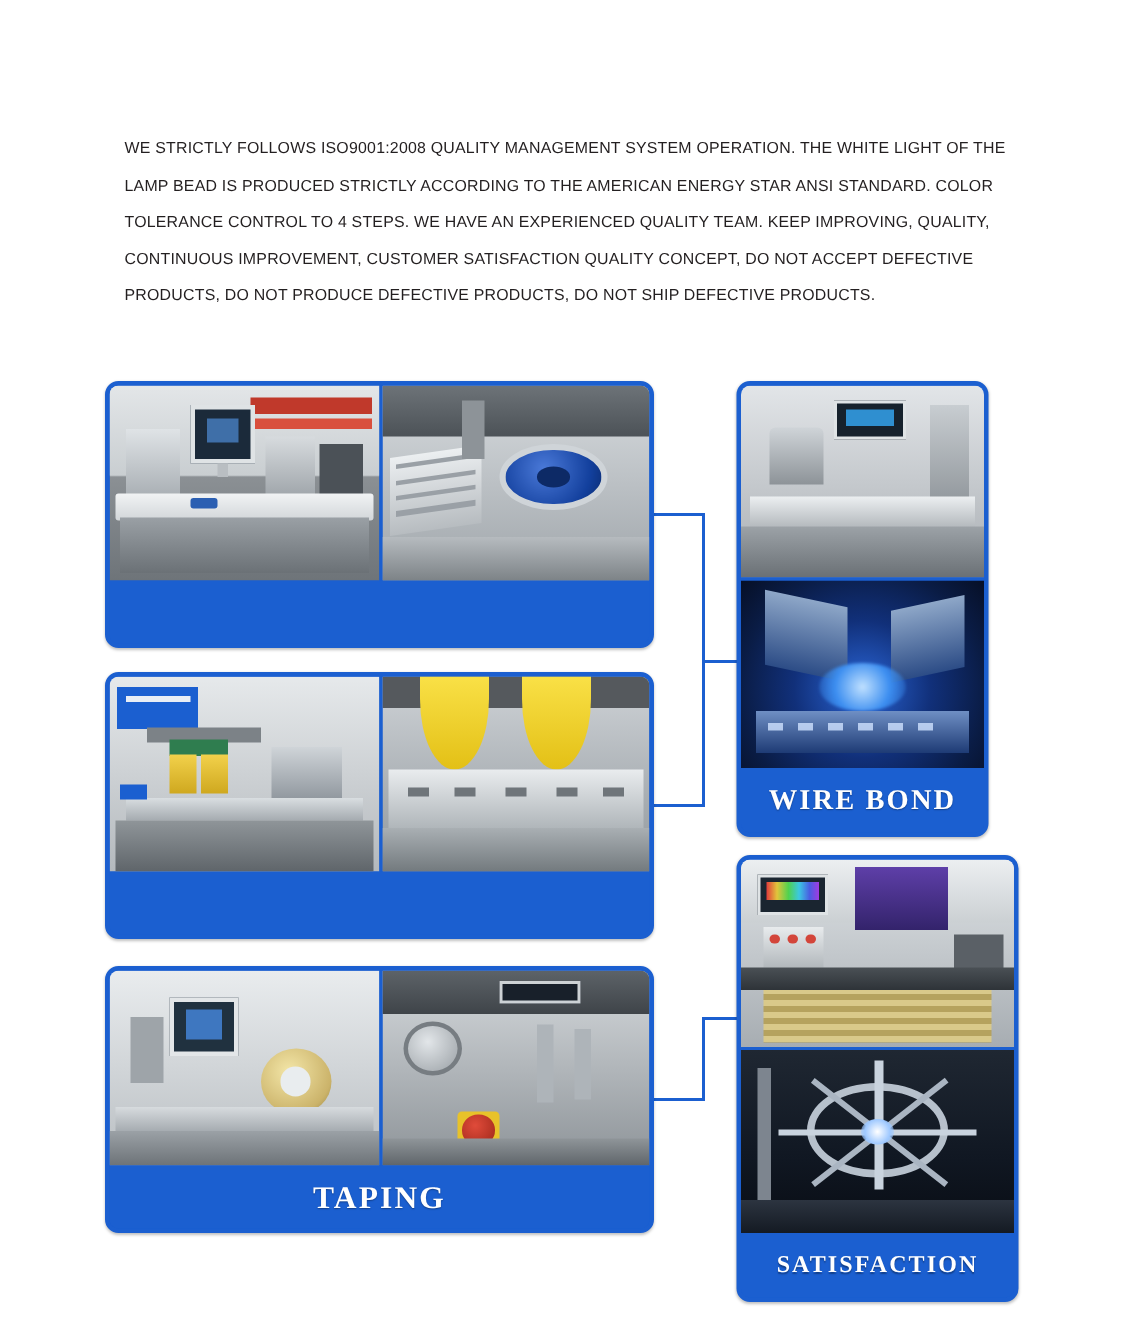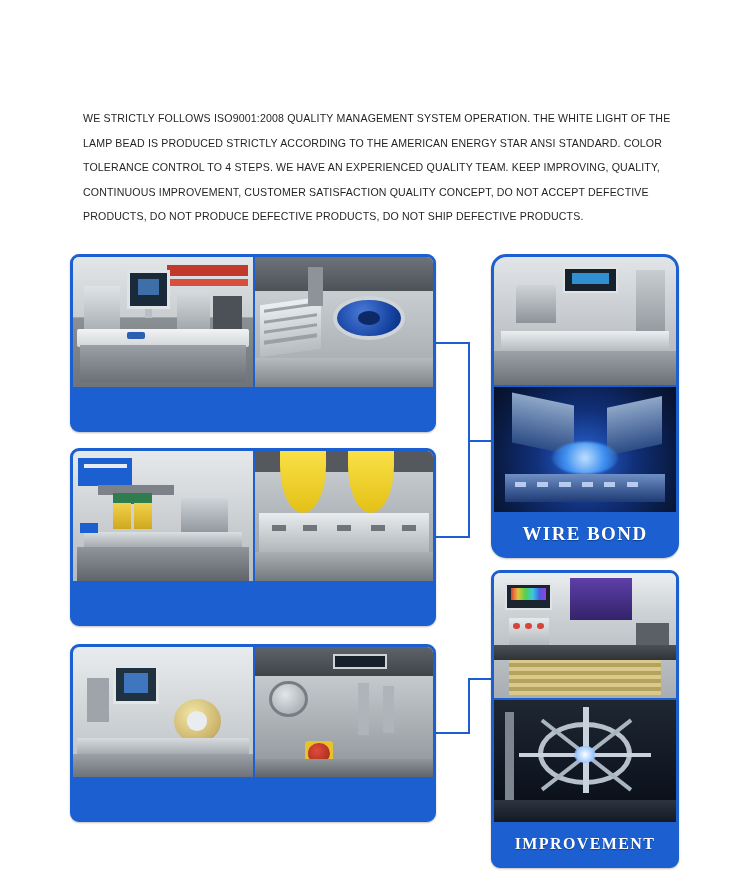--- a/index.html
+++ b/index.html
@@ -32,21 +32,21 @@
   }
   .heading-strong {
     color: #0a4fc4;
     font-weight: 700;
   }
 
   
   .para {
     position: absolute;
     left: 83px;
-    top: 106px;
+    top: 87px;
     width: 592px;
     font-size: 10.6px;
     line-height: 24.5px;
     color: #231f20;
     letter-spacing: 0.15px;
   }
 
   
   .diagram {
     position: absolute;
@@ -91,21 +91,21 @@
     font-weight: 700;
     text-align: center;
     letter-spacing: 1.4px;
     text-shadow: 0 1px 1px rgba(0,0,0,.35);
   }
 
   
   #card-die   { left: 70px;  top: 14px;  width: 366px; height: 178px; }
   #card-mold  { left: 70px;  top: 208px; width: 366px; height: 178px; }
   #card-tape  { left: 70px;  top: 404px; width: 366px; height: 178px; }
-  #card-wire  { left: 491px; top: 14px;  width: 188px; height: 304px; border-radius: 15px; }
+  #card-wire  { left: 491px; top: 14px;  width: 168px; height: 304px; }
   #card-spec  { left: 491px; top: 330px; width: 188px; height: 298px; }
 
   #card-die .card-media,
   #card-mold .card-media,
   #card-tape .card-media { height: 130px; }
   #card-die .card-label,
   #card-mold .card-label,
   #card-tape .card-label { height: 42px; line-height: 42px; font-size: 21px; }
 
   #card-wire .card-media { height: 255px; flex-direction: column; }
@@ -338,20 +338,21 @@
               <div class="screen"></div>
             <div class="reel"></div>
               <div class="arm"></div>
               <div class="arm2"></div>
             <div class="yellow"></div>
               <div class="stop"></div>
               <div class="base"></div>
           </div>
         </div>
       </div>
+      <div class="card-label">TAPING</div>
     </div>
 
     <div class="card" id="card-wire">
       <div class="card-media">
         <div class="pane">
           <div class="ph wire-t">
             <div class="scope"></div>
               <div class="mon"></div>
               <div class="col"></div>
             <div class="deck"></div>
@@ -400,17 +401,17 @@
             <div class="ring"></div>
             <div class="armd1"></div>
               <div class="armd2"></div>
             <div class="armh"></div>
               <div class="armv"></div>
             <div class="bulb"></div>
               <div class="base"></div>
           </div>
         </div>
       </div>
-      <div class="card-label">IMPROVEMENT</div>
+      <div class="card-label">SATISFACTION</div>
     </div>
 
   </div>
 </div>
 
 </body></html>

